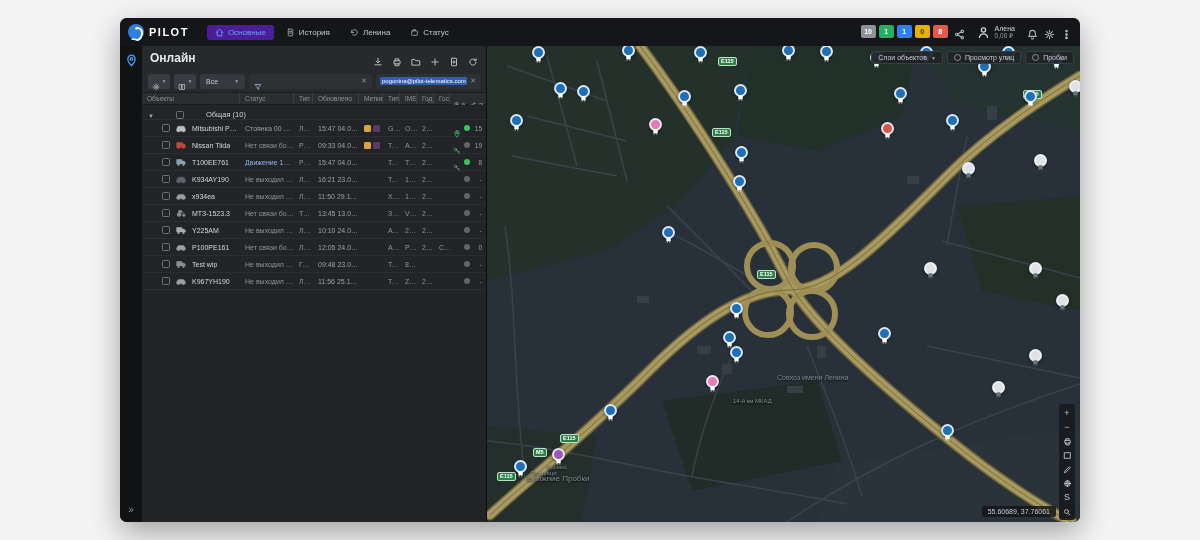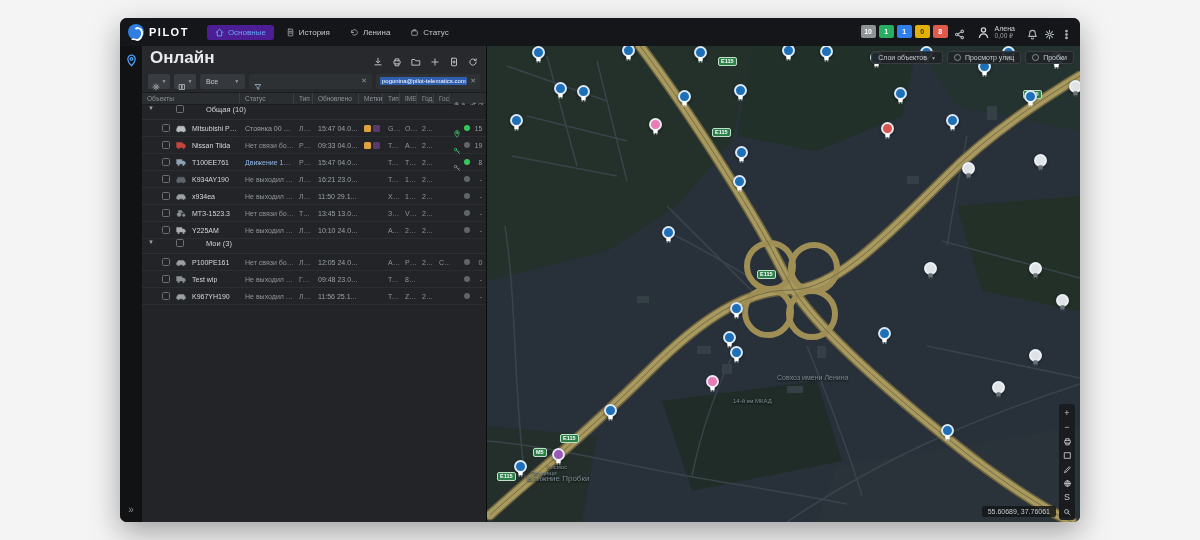--- a/index.html
+++ b/index.html
@@ -26,42 +26,42 @@
   #user .uname{color:#d4d8dc;font-size:7px}
   #user .ubal{color:#9aa0a5;font-size:6.5px}
   
   #main{flex:1;display:flex;min-height:0}
   #strip{width:22px;background:#101214;display:flex;flex-direction:column;align-items:center;padding:7px 0;flex:0 0 22px}
   #strip .pin{width:13px;height:13px;color:#4f9cf7;cursor:pointer}
   #strip .expander{margin-top:auto;color:#8a9096;font-size:10px;cursor:pointer}
   
   #panel{width:345px;flex:0 0 345px;background:#232528;display:flex;flex-direction:column;border-right:1px solid #0c0d0e}
   #ptitle{height:24px;display:flex;align-items:center;padding:0 8px;background:#27292c}
-  #ptitle .t{color:#e8eaed;font-size:17px;font-weight:bold}
+  #ptitle .t{color:#e8eaed;font-size:12px;font-weight:bold}
   #ptools{margin-left:auto;display:flex;gap:9px}
   #ptools .tic{width:10px;height:10px;color:#b8bdc2;cursor:pointer}
   #pfilter{height:22px;display:flex;align-items:center;gap:4px;padding:0 6px;background:#27292c}
   .sqbtn{width:22px;height:15px;background:#393d41;border-radius:2px;display:flex;align-items:center;justify-content:center;gap:2px;cursor:pointer;color:#b8bdc2}
   .sqbtn .bic{width:8px;height:8px}
   .sqbtn .car{font-size:5px;color:#9aa0a5}
   .fselect{flex:1;height:15px;background:#35383c;border-radius:2px;display:flex;align-items:center;padding:0 6px;color:#c6cbd0;font-size:7px;cursor:pointer}
   .fselect .car{margin-left:auto;font-size:5px;color:#9aa0a5}
   .finput{flex:1.15;height:15px;background:#2e3134;border-radius:2px;display:flex;align-items:center;padding:0 5px;gap:4px}
   .finput .bic{width:8px;height:8px;color:#9db4d2}
   .finput input{flex:1;background:transparent;border:none;outline:none;color:#d4d8dc;font-size:7px;min-width:0}
   .x{color:#8a9096;font-size:7px;cursor:pointer}
   .chip{width:104px;height:15px;background:#2e3134;border-radius:2px;display:flex;align-items:center;padding:0 4px;gap:3px}
   .chip .ctext{flex:1;background:#2f5fae;color:#fff;font-size:6px;padding:1px 2px;border-radius:1px;white-space:nowrap;overflow:hidden}
   
   #thead{height:13px;display:flex;align-items:center;background:#2b2e31;border-top:1px solid #1a1c1e;border-bottom:1px solid #1a1c1e}
   #thead .hc{font-size:6.5px;color:#8d9298;padding-left:5px;border-right:1px solid #3a3d41;height:100%;display:flex;align-items:center;white-space:nowrap;overflow:hidden}
   #thead .hics{flex:1;display:flex;align-items:center;justify-content:space-around;padding:0 2px}
   #thead .hics .hic{width:7px;height:7px;color:#8d9298}
   #tbody{flex:1;overflow:hidden;background:#222427}
-  .grp{height:15px;display:flex;align-items:flex-start;gap:22px;padding-left:6px;border-bottom:1px solid #2c2f33;cursor:pointer}
+  .grp{height:15px;display:flex;align-items:flex-end;gap:22px;padding-left:6px;border-bottom:1px solid #2c2f33;cursor:pointer}
   .grp .chev{color:#9aa0a5;font-size:6px}
   .grp .glabel{color:#cfd3d7;font-size:7.5px}
   .cb{width:8px;height:8px;border:1px solid #6a7076;border-radius:1.5px;background:transparent;flex:0 0 8px;cursor:pointer}
   .row{height:17px;display:flex;align-items:center;border-bottom:1px solid #2a2d31;cursor:pointer}
   .cell{font-size:7px;color:#8f959b;white-space:nowrap;overflow:hidden;text-overflow:ellipsis;padding-left:5px}
   .c-name{display:flex;align-items:center;gap:4px;padding-left:20px}
   .c-name .vic{width:14px;height:10px;flex:0 0 14px}
   .c-name .nm{color:#d4d8dc;overflow:hidden;text-overflow:ellipsis;white-space:nowrap}
   .tags{display:flex;gap:2px;align-items:center}
   .tag{width:7px;height:7px;border-radius:1.5px}
@@ -447,25 +447,20 @@
             </span>
             <span class="cell" style="flex: 0 0 17px; width: 17px;">АТл...</span>
             <span class="cell" style="flex: 0 0 17px; width: 17px;">245...</span>
             <span class="cell" style="flex: 0 0 17px; width: 17px;">2020</span>
             <span class="cell" style="flex: 0 0 16px; width: 16px;"></span>
             <span class="c-icons">
               <span class="dot" style="background: rgb(95, 101, 105);"></span>
               <span class="cnt">-</span>
             </span>
           </div>
-          <div class="grp">
-            <span class="chev">▼</span>
-            <span class="cb"></span>
-            <span class="glabel">Мои (3)</span>
-          </div>
           <div class="row">
             <span class="cell c-name" style="flex: 0 0 98px; width: 98px;">
               <span class="cb"></span>
               <span class="vic"><svg viewBox="0 0 16 16" width="100%" height="100%" fill="#9aa0a5" stroke="#9aa0a5" stroke-width="0.8">
                   <path d="M1 10l2-3.5c.3-.5.8-.8 1.4-.8h7.2c.6 0 1.1.3 1.4.8L15 10v2.5h-1.6a1.4 1.4 0 0 1-2.8 0H5.4a1.4 1.4 0 0 1-2.8 0H1z"></path>
                 </svg></span>
               <span class="nm">P100PE161</span>
             </span>
             <span class="cell" style="flex: 0 0 54px; width: 54px; color: rgb(143, 149, 155);">Нет связи более 12 дней</span>
             <span class="cell" style="flex: 0 0 19px; width: 19px;">Лег...</span>

